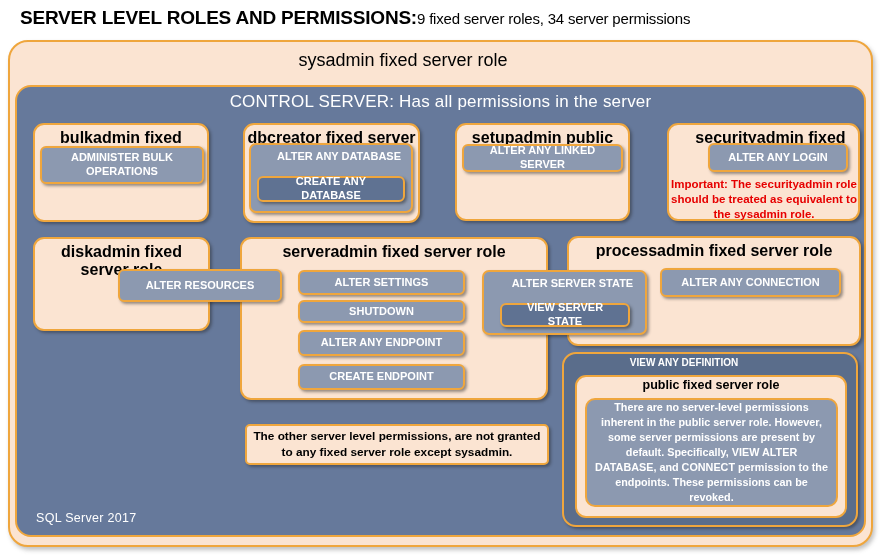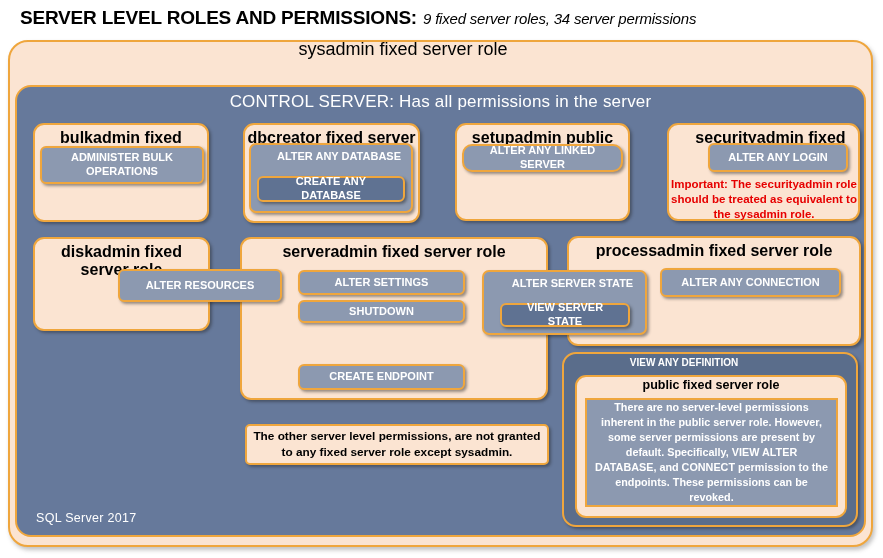--- a/index.html
+++ b/index.html
@@ -25,31 +25,31 @@
   }
   .abs{position:absolute;}
 
   .page-title{
     left:20px;top:7px;
     color:#000;
     white-space:nowrap;
     letter-spacing:-0.2px;
   }
   .page-title .t-main{font-size:19px;font-weight:bold;}
-  .page-title .t-sub{font-size:15px;font-weight:normal;margin-left:6px;font-style:italic;}
+  .page-title .t-sub{font-size:15px;font-weight:normal;margin-left:0;}
 
   .sysadmin-box{
     left:8px;top:40px;width:865px;height:507px;
     background:var(--peach);
     border:2px solid var(--orange);
     border-radius:20px;
     box-shadow:2px 3px 4px rgba(120,120,120,.45);
   }
   .sysadmin-title{
-    left:8px;top:39px;width:790px;
+    left:8px;top:50px;width:790px;
     text-align:center;
     font-size:18px;color:#000;
   }
   .control-box{
     left:15px;top:85px;width:851px;height:452px;
     background:var(--blue);
     border:2px solid var(--orange);
     border-radius:16px;
   }
   .control-title{
@@ -123,21 +123,21 @@
   }
   .public-title{
     left:575px;top:378px;width:272px;
     text-align:center;
     font-size:12.5px;font-weight:bold;color:#000;
   }
   .public-note{
     left:585px;top:398px;width:253px;height:109px;
     background:var(--btn);
     border:2px solid var(--orange);
-    border-radius:0;
+    border-radius:10px;
     color:#fff;font-weight:bold;font-size:10.8px;
     display:flex;align-items:center;justify-content:center;
     text-align:center;
     line-height:1.4;
     padding:4px 8px;
   }
 
   .footnote-box{
     left:245px;top:424px;width:304px;height:41px;
     background:var(--peach);
@@ -194,29 +194,30 @@
     <div class="role-title">processadmin fixed server role</div>
   </div>
 
   <div class="abs perm-btn" style="left:40px;top:146px;width:164px;height:38px;">ADMINISTER BULK OPERATIONS</div>
 
   <div class="abs perm-group" style="left:249px;top:143px;width:164px;height:70px;">
     <div class="group-label">ALTER ANY DATABASE</div>
   </div>
   <div class="abs perm-btn perm-inner" style="left:257px;top:176px;width:148px;height:26px;">CREATE ANY DATABASE</div>
 
-  <div class="abs perm-btn" style="left:462px;top:144px;width:161px;height:28px;border-radius:10px;">ALTER ANY LINKED SERVER</div>
+  <div class="abs perm-btn" style="left:462px;top:144px;width:161px;height:28px;">ALTER ANY LINKED SERVER</div>
 
   <div class="abs perm-btn" style="left:708px;top:143px;width:140px;height:29px;">ALTER ANY LOGIN</div>
   <div class="abs warning-text" style="left:671px;top:177px;width:186px;">Important: The securityadmin role should be treated as equivalent to the sysadmin role.</div>
 
   <div class="abs perm-btn" style="left:118px;top:269px;width:164px;height:33px;">ALTER RESOURCES</div>
 
   <div class="abs perm-btn" style="left:298px;top:270px;width:167px;height:25px;">ALTER SETTINGS</div>
   <div class="abs perm-btn" style="left:298px;top:300px;width:167px;height:23px;">SHUTDOWN</div>
+  <div class="abs perm-btn" style="left:298px;top:330px;width:167px;height:26px;">ALTER ANY ENDPOINT</div>
   <div class="abs perm-btn" style="left:298px;top:364px;width:167px;height:26px;">CREATE ENDPOINT</div>
 
   <div class="abs perm-group" style="left:482px;top:270px;width:165px;height:65px;">
     <div class="group-label">ALTER SERVER STATE</div>
   </div>
   <div class="abs perm-btn perm-inner" style="left:500px;top:303px;width:130px;height:24px;">VIEW SERVER STATE</div>
 
   <div class="abs perm-btn" style="left:660px;top:268px;width:181px;height:29px;">ALTER ANY CONNECTION</div>
 
   <div class="abs vad-box"></div>

